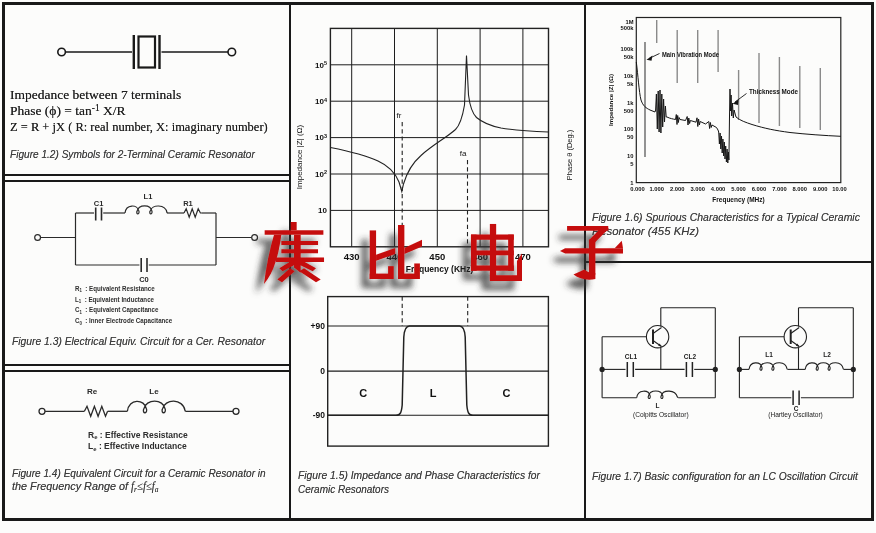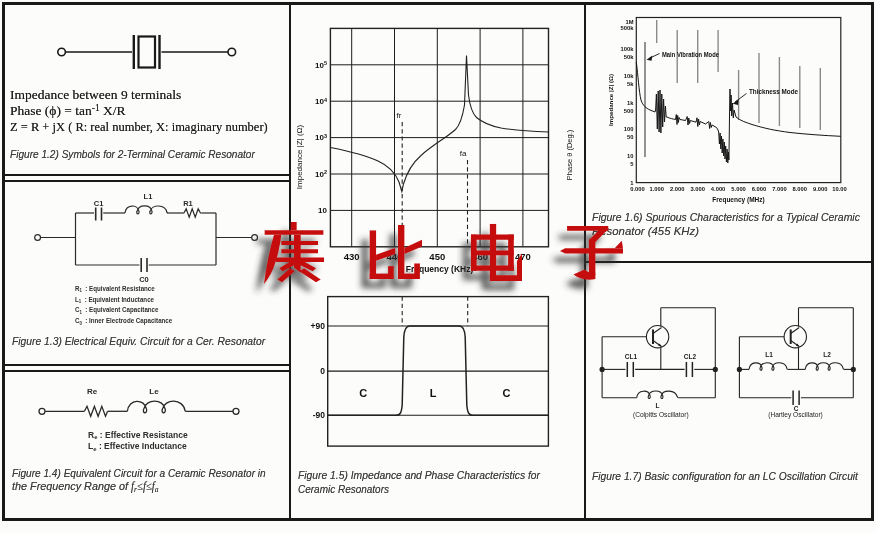--- a/index.html
+++ b/index.html
@@ -20,21 +20,21 @@
 <div class="ln" style="left:288.5px;top:2px;width:2.5px;height:518px;"></div>
 <div class="ln" style="left:583.5px;top:2px;width:2.5px;height:518px;"></div>
 
 <div class="ln" style="left:2px;top:173.5px;width:287px;height:2.2px;"></div>
 <div class="ln" style="left:2px;top:179.8px;width:287px;height:2.2px;"></div>
 <div class="ln" style="left:2px;top:363.6px;width:287px;height:2.2px;"></div>
 <div class="ln" style="left:2px;top:369.8px;width:287px;height:2.2px;"></div>
 
 <div class="ln" style="left:584px;top:261px;width:289.5px;height:2.2px;"></div>
 
-<div class="abs ser" style="left:10px;top:87px;">Impedance between 9 terminals</div>
+<div class="abs ser" style="left:10px;top:87px;">Impedance between 7 terminals</div>
 <div class="abs ser" style="left:10px;top:103px;">Phase (ϕ) = tan<sup>-1</sup> X/R</div>
 <div class="abs ser" style="left:10px;top:119px;transform:scaleX(.925);transform-origin:0 0;">Z = R + jX ( R: real number, X: imaginary number)</div>
 <div class="abs cap" style="left:10px;top:148px;transform:scaleX(.878);">Figure 1.2) Symbols for 2-Terminal Ceramic Resonator</div>
 
 <div class="abs leg" style="left:75px;top:283.8px;line-height:10.8px;font-size:7.2px;transform:scaleX(.86);transform-origin:0 0;">
 R<sub>1</sub>&nbsp; : Equivalent Resistance<br>
 L<sub>1</sub>&nbsp; : Equivalent Inductance<br>
 C<sub>1</sub>&nbsp; : Equivalent Capacitance<br>
 C<sub>0</sub>&nbsp; : Inner Electrode Capacitance
 </div>

